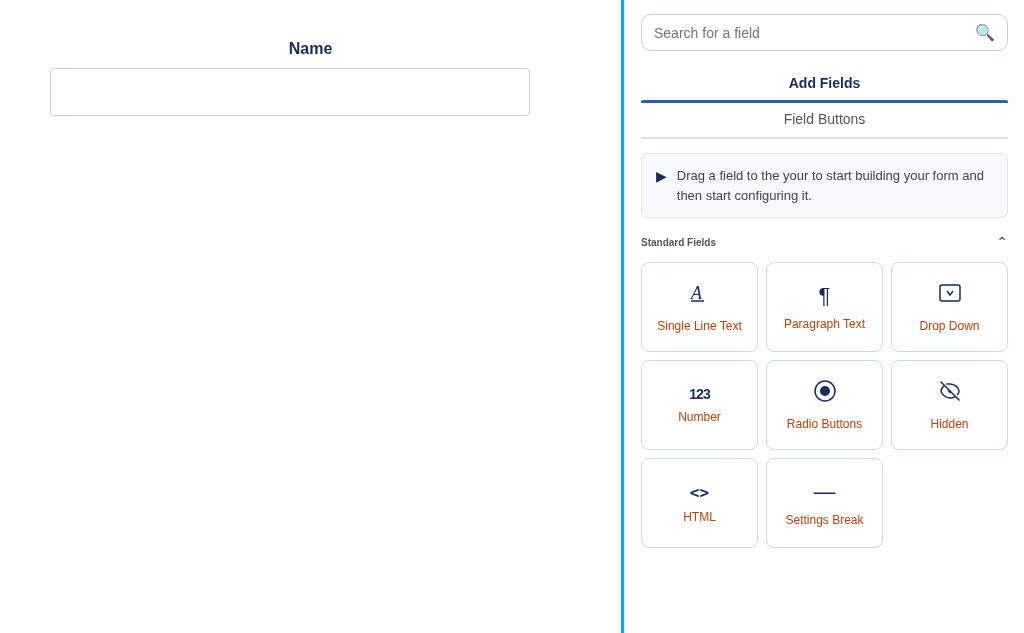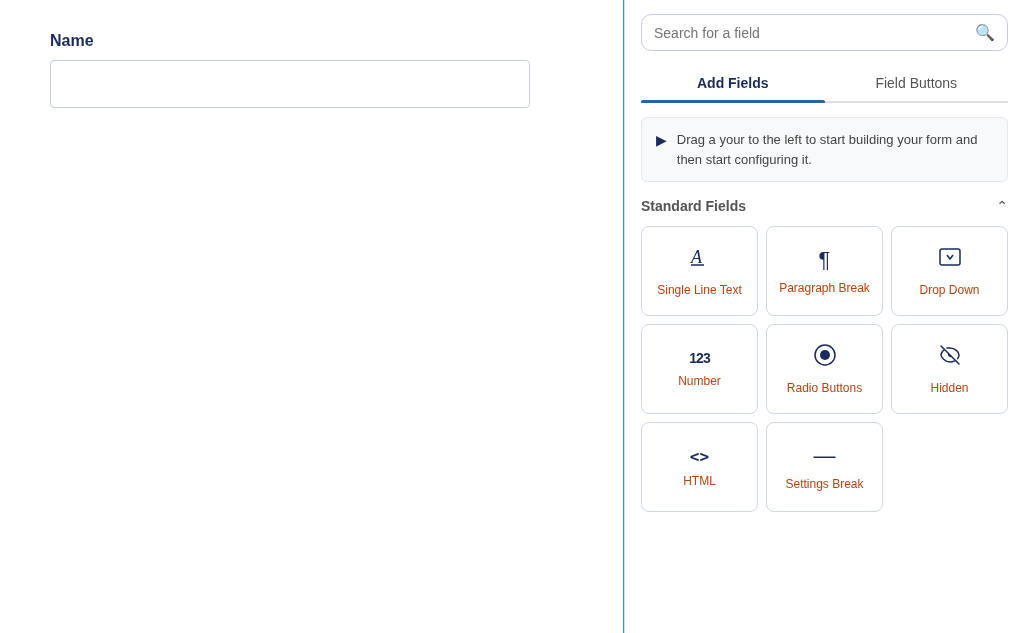--- a/index.html
+++ b/index.html
@@ -9,22 +9,23 @@
       width: 1024px;
       height: 633px;
       overflow: hidden;
       display: flex;
     }
 
     
     .form-panel {
       flex: 1;
       background: #ffffff;
-      padding: 32px 50px;
-      border-right: 1px solid #0ea5e9;
+      padding: 40px 50px;
+      border-right: 3px solid #0ea5e9;
+      text-align: center;
     }
 
     .form-field {
       margin-bottom: 40px;
     }
 
     .field-label {
       font-size: 16px;
       font-weight: 600;
       color: #1a2b5e;
@@ -84,20 +85,21 @@
     .search-icon {
       color: #888;
       font-size: 16px;
     }
 
     
     .tabs {
       display: flex;
       border-bottom: 2px solid #e0e0e0;
       margin-bottom: 14px;
+      flex-direction: column;
     }
 
     .tab {
       flex: 1;
       text-align: center;
       padding: 10px 0;
       font-size: 14px;
       font-weight: 500;
       color: #555;
       cursor: pointer;
@@ -147,21 +149,21 @@
 
     
     .section-header {
       display: flex;
       align-items: center;
       justify-content: space-between;
       margin-bottom: 12px;
     }
 
     .section-title {
-      font-size: 14px;
+      font-size: 10px;
       font-weight: 600;
       color: #555;
     }
 
     .chevron-icon {
       color: #555;
       font-size: 14px;
     }
 
     
@@ -227,21 +229,21 @@
     <div class="tab active">
       <span>Add Fields</span>
     </div>
     <div class="tab">
       <span>Field Buttons</span>
     </div>
   </div>
 
   <div class="info-box">
     <span class="info-icon">▶</span>
-    <span class="info-text">Drag a your to the left to start building your form and then start configuring it.</span>
+    <span class="info-text">Drag a field to the your to start building your form and then start configuring it.</span>
   </div>
 
   <div class="section-header">
     <span class="section-title">Standard Fields</span>
     <span class="chevron-icon">⌃</span>
   </div>
 
   <div class="fields-grid">
 
     <div class="field-card">
@@ -249,21 +251,21 @@
         <svg width="24" height="24" viewBox="0 0 24 24" fill="none" xmlns="http://www.w3.org/2000/svg">
           <text x="3" y="18" font-size="18" font-family="serif" fill="#1a2b5e" font-style="italic">A</text>
           <line x1="3" y1="20" x2="16" y2="20" stroke="#1a2b5e" stroke-width="1.5"></line>
         </svg>
       </span>
       <span class="field-card-label">Single Line Text</span>
     </div>
 
     <div class="field-card">
       <span class="field-card-icon">¶</span>
-      <span class="field-card-label">Paragraph Break</span>
+      <span class="field-card-label">Paragraph Text</span>
     </div>
 
     <div class="field-card">
       <span class="field-card-icon">
         <svg width="24" height="24" viewBox="0 0 24 24" fill="none" xmlns="http://www.w3.org/2000/svg">
           <rect x="2" y="4" width="20" height="16" rx="2" stroke="#1a2b5e" stroke-width="1.5" fill="none"></rect>
           <polyline points="15,10 12,14 9,10" stroke="#1a2b5e" stroke-width="1.5" fill="none"></polyline>
         </svg>
       </span>
       <span class="field-card-label">Drop Down</span>

